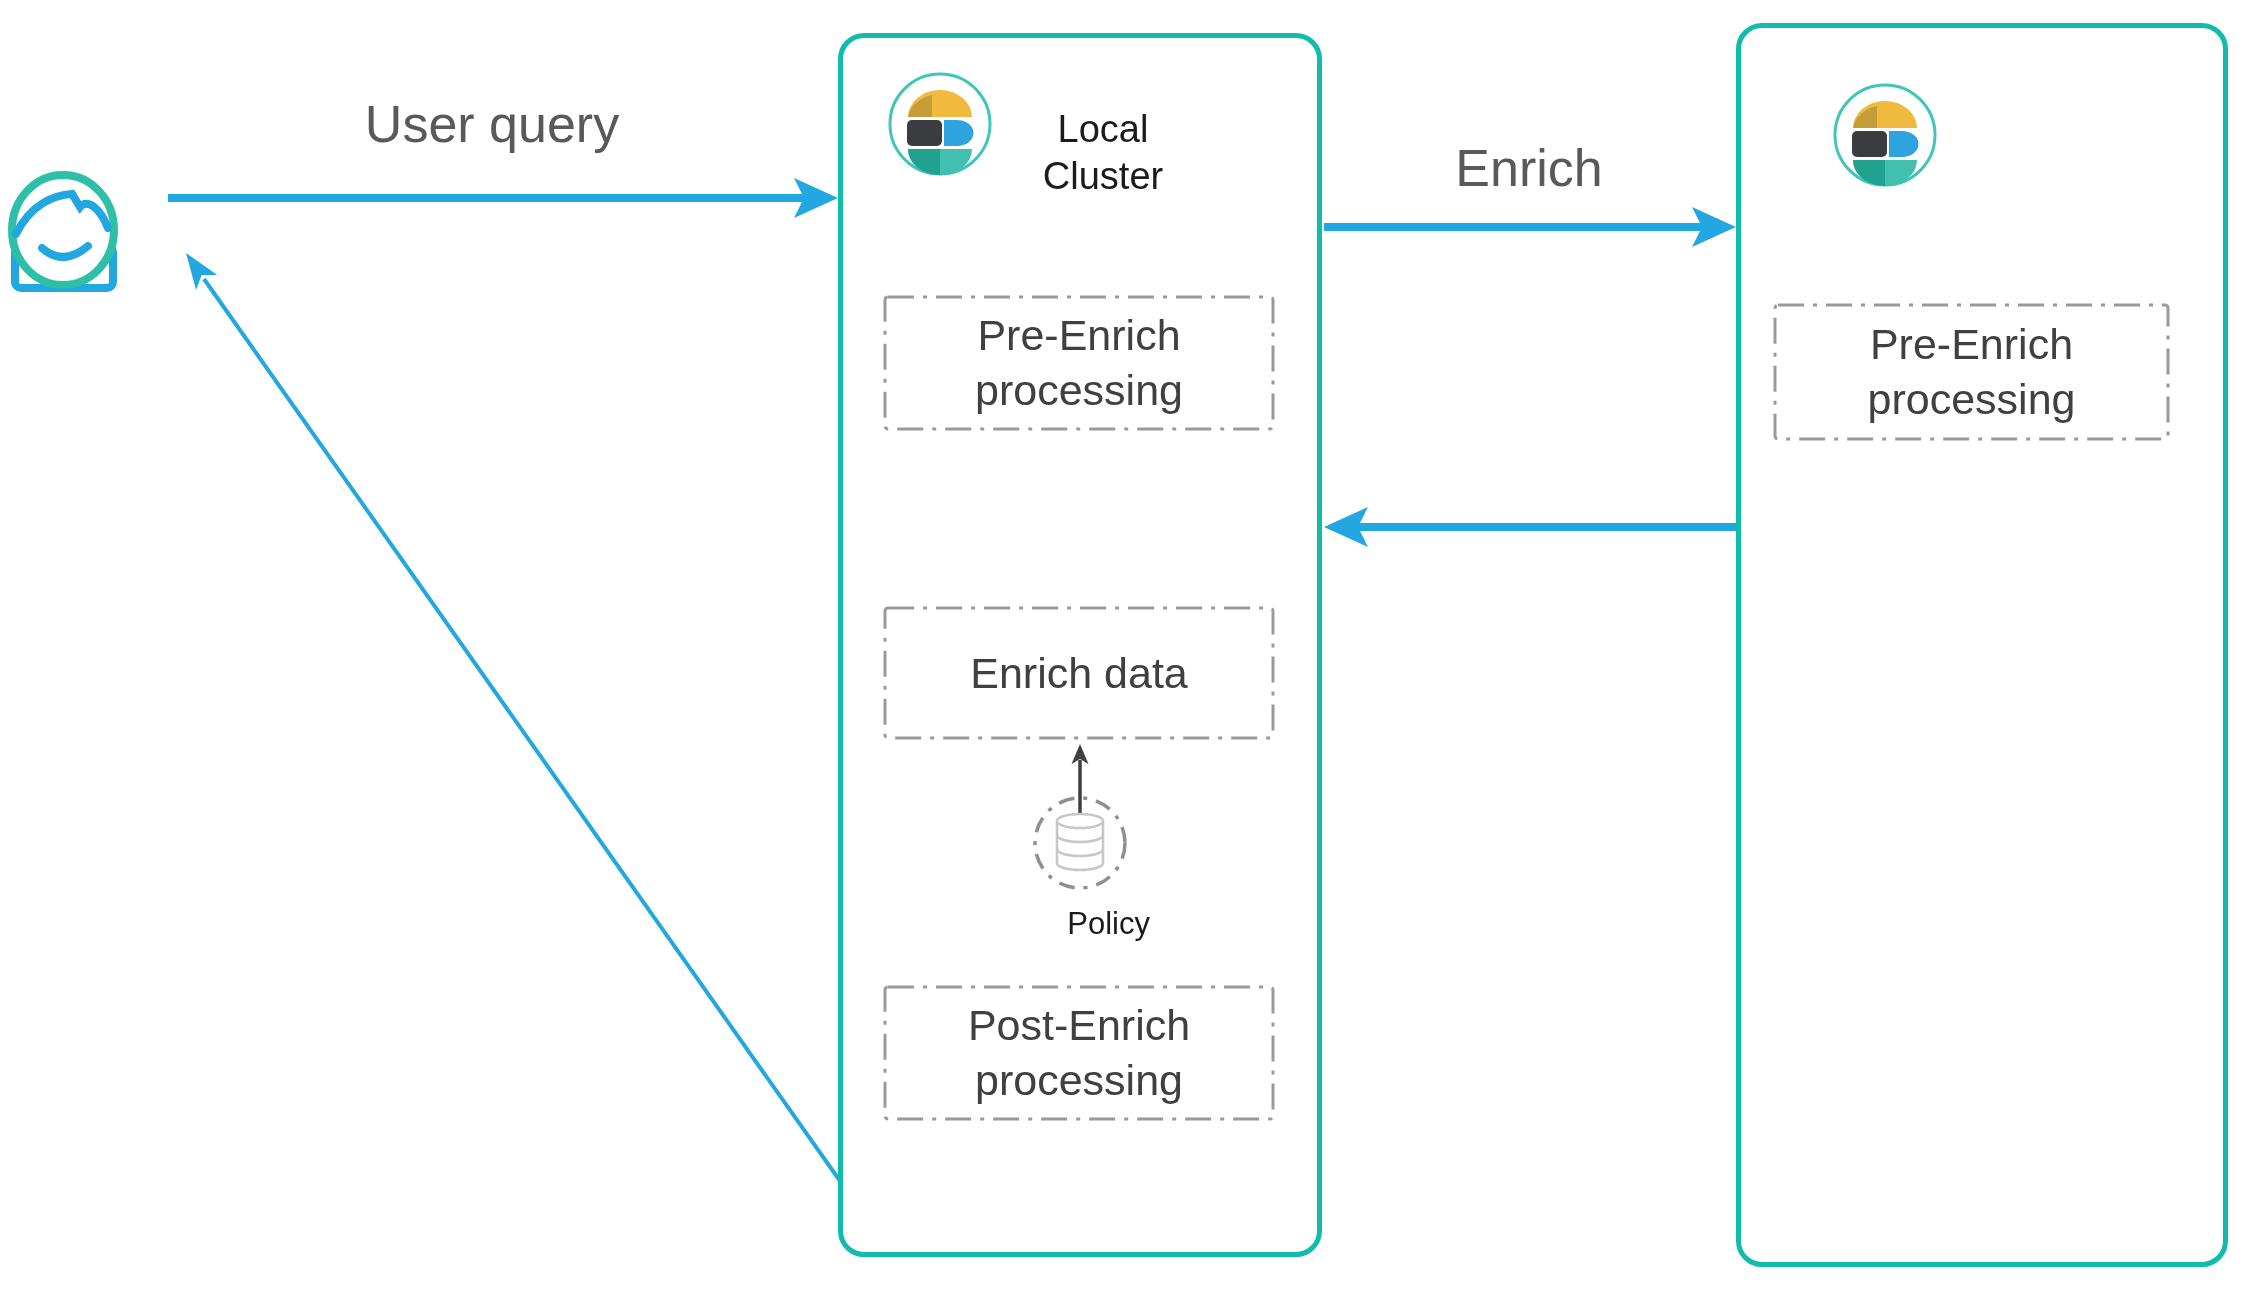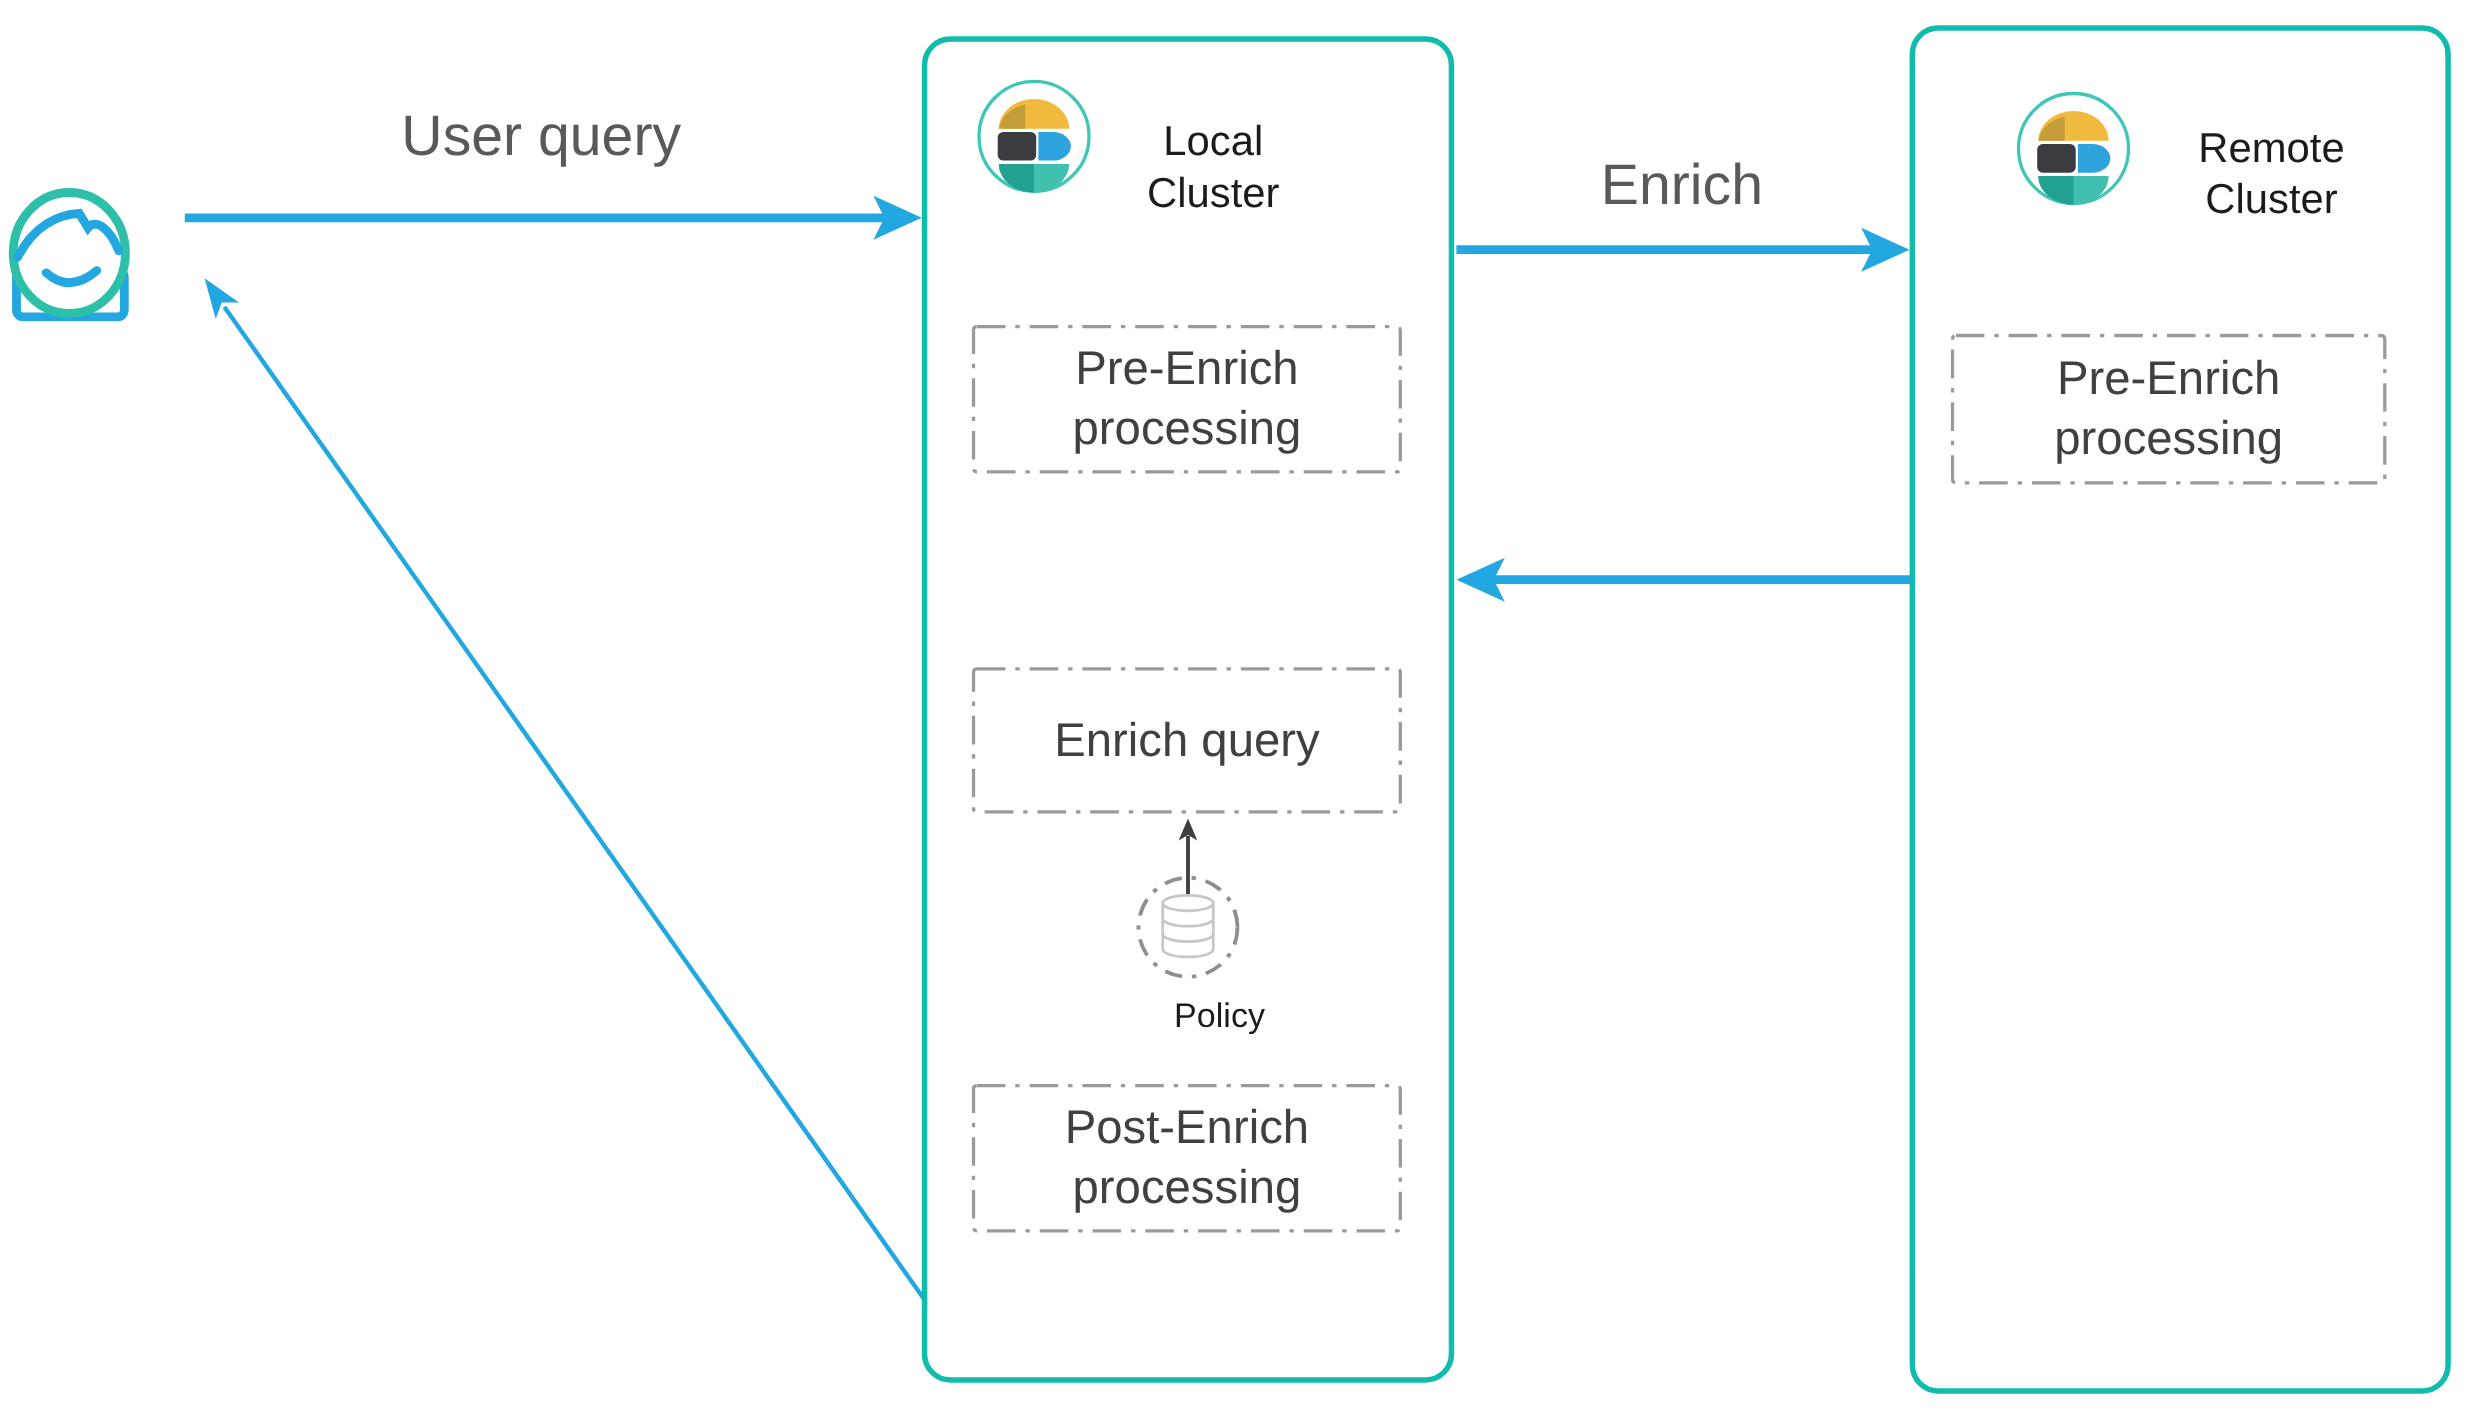--- a/index.html
+++ b/index.html
@@ -87,21 +87,21 @@
       <svg class="dash-rect" width="392" height="136">
         <rect x="2" y="2" width="388" height="132" rx="3" fill="none" stroke="#9a9a9a" stroke-width="3" stroke-dasharray="26 9 4 9"></rect>
       </svg>
       <div class="box-label">Pre-Enrich processing</div>
     </div>
 
     <div class="dashed-box" style="left:40px;top:568px;width:392px;height:134px">
       <svg class="dash-rect" width="392" height="134">
         <rect x="2" y="2" width="388" height="130" rx="3" fill="none" stroke="#9a9a9a" stroke-width="3" stroke-dasharray="26 9 4 9"></rect>
       </svg>
-      <div class="box-label">Enrich query</div>
+      <div class="box-label">Enrich data</div>
     </div>
 
     <svg class="abs" style="left:187px;top:755px" width="100" height="100" viewBox="0 0 100 100">
       <circle cx="50" cy="50" r="45" fill="none" stroke="#8f8f8f" stroke-width="3.5" stroke-dasharray="16 9 4 9"></circle>
       <path d="M27 28 L27 70 A23 7 0 0 0 73 70 L73 28" fill="#ffffff" stroke="#c7c7c7" stroke-width="2.5"></path>
       <path d="M27 42 A23 7 0 0 0 73 42" fill="none" stroke="#c7c7c7" stroke-width="2.5"></path>
       <path d="M27 56 A23 7 0 0 0 73 56" fill="none" stroke="#c7c7c7" stroke-width="2.5"></path>
       <ellipse cx="50" cy="28" rx="23" ry="7" fill="#ffffff" stroke="#c7c7c7" stroke-width="2.5"></ellipse>
     </svg>
     <div class="policy-label" style="left:167px;top:868px;width:140px">Policy</div>
@@ -119,21 +119,20 @@
     <svg class="abs" style="left:91px;top:54px" width="106" height="106" viewBox="0 0 106 106">
       <circle cx="53" cy="53" r="50" fill="#ffffff" stroke="#3fc6b8" stroke-width="3"></circle>
       <path d="M21 46 A32 27 0 0 1 85 46 Z" fill="#f0ba3f"></path>
       <path d="M21 46 L45 46 L45 24 A32 27 0 0 0 21 46 Z" fill="#c49d38"></path>
       <rect x="20" y="49" width="35" height="26" rx="5" fill="#3a3c40"></rect>
       <path d="M57 49 H70 A16.5 13 0 0 1 70 75 H57 Z" fill="#2ea3de"></path>
       <path d="M21 78 A32 26 0 0 0 85 78 Z" fill="#41c0af"></path>
       <path d="M21 78 A32 26 0 0 0 53 104 L53 78 Z" fill="#21a190"></path>
     </svg>
 
-    <div class="cluster-title" style="left:234px;top:54px;width:180px">Remote Cluster</div>
 
     <div class="dashed-box" style="left:32px;top:275px;width:397px;height:138px">
       <svg class="dash-rect" width="397" height="138">
         <rect x="2" y="2" width="393" height="134" rx="3" fill="none" stroke="#9a9a9a" stroke-width="3" stroke-dasharray="26 9 4 9"></rect>
       </svg>
       <div class="box-label">Pre-Enrich processing</div>
     </div>
   </div>
 
 </div>

